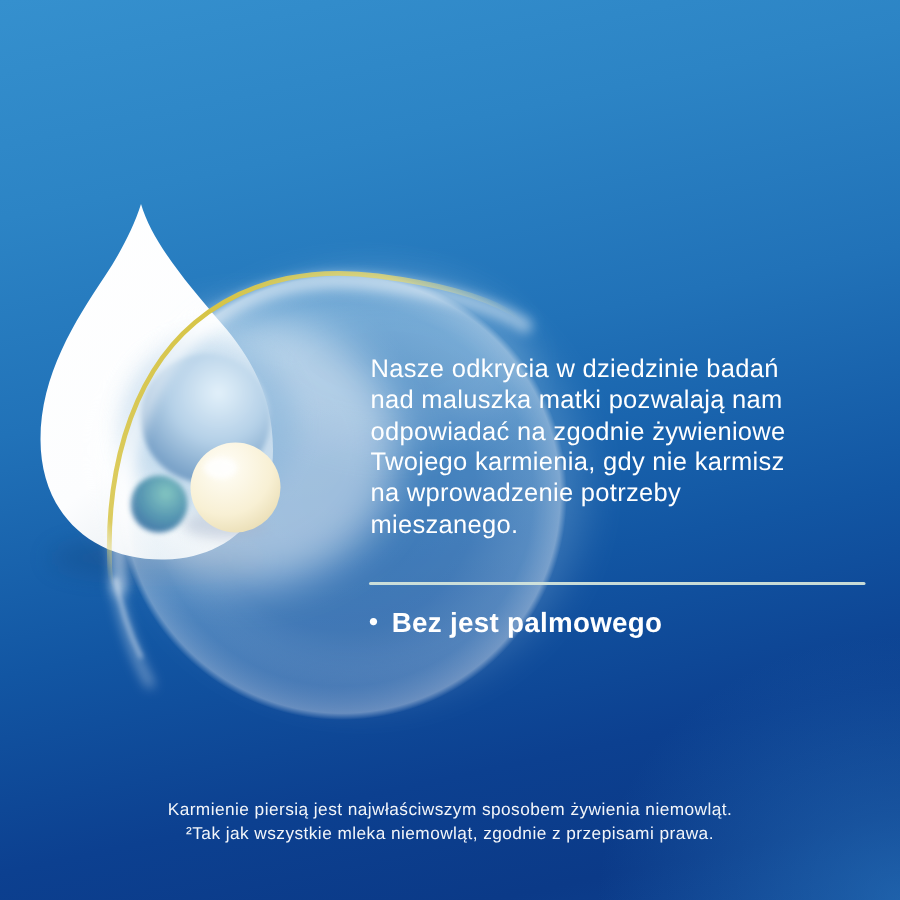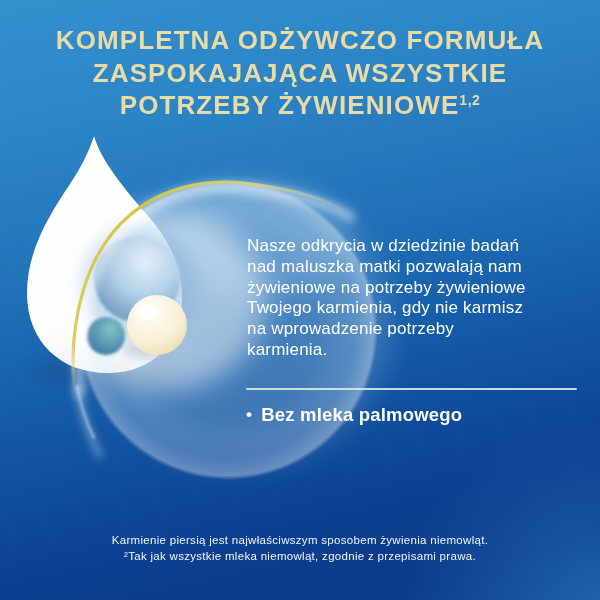--- a/index.html
+++ b/index.html
@@ -120,41 +120,34 @@
     <circle cx="157" cy="325" r="30" fill="url(#creamS)"></circle>
     <ellipse cx="147" cy="312" rx="11" ry="7" fill="#ffffff" opacity="0.8" filter="url(#soft2)"></ellipse>
 
     <path d="M 80 392 C 74 322, 92 256, 134 219 C 171 188, 217 184, 254 189 C 299 195, 330 204, 350 217" fill="none" stroke="#ffffff" stroke-opacity="0.5" stroke-width="10" stroke-linecap="round" filter="url(#soft4)"></path>
     <path d="M 74 392 C 68 320, 86 252, 130 215 C 168 183, 215 179, 252 184 C 298 190, 330 200, 348 213" fill="none" stroke="url(#goldG)" stroke-width="3.2" stroke-linecap="round"></path>
 
     <path d="M 77 388 C 82 416, 90 438, 100 456" fill="none" stroke="#ffffff" stroke-opacity="0.45" stroke-width="5" stroke-linecap="round" filter="url(#soft4)"></path>
     <path d="M 77 386 C 81 408, 87 424, 94 438" fill="none" stroke="#ffffff" stroke-opacity="0.6" stroke-width="2" stroke-linecap="round" filter="url(#soft2)"></path>
   </svg>
 
-  <header class="headline">
-    <div class="hl-line">KOMPLETNA ODŻYWCZO FORMUŁA</div>
-    <div class="hl-line">ZASPOKAJAJĄCA WSZYSTKIE</div>
-    <div class="hl-line">
-      <span>POTRZEBY ŻYWIENIOWE</span><span class="hl-sup">1,2</span>
-    </div>
-  </header>
 
   <section class="body-copy">
     <span class="body-line">Nasze odkrycia w dziedzinie badań</span>
     <span class="body-line">nad maluszka matki pozwalają nam</span>
-    <span class="body-line">żywieniowe na potrzeby żywieniowe</span>
+    <span class="body-line">odpowiadać na zgodnie żywieniowe</span>
     <span class="body-line">Twojego karmienia, gdy nie karmisz</span>
     <span class="body-line">na wprowadzenie potrzeby</span>
-    <span class="body-line">karmienia.</span>
+    <span class="body-line">mieszanego.</span>
   </section>
 
   <div class="divider"></div>
 
   <div class="bullet-row">
     <span class="bullet-marker">•</span>
-    <span class="bullet-label">Bez mleka palmowego</span>
+    <span class="bullet-label">Bez jest palmowego</span>
   </div>
 
   <footer class="footnotes">
     <span class="fn-line">Karmienie piersią jest najwłaściwszym sposobem żywienia niemowląt.</span>
     <span class="fn-line">²Tak jak wszystkie mleka niemowląt, zgodnie z przepisami prawa.</span>
   </footer>
 </div>
 
 </body></html>

